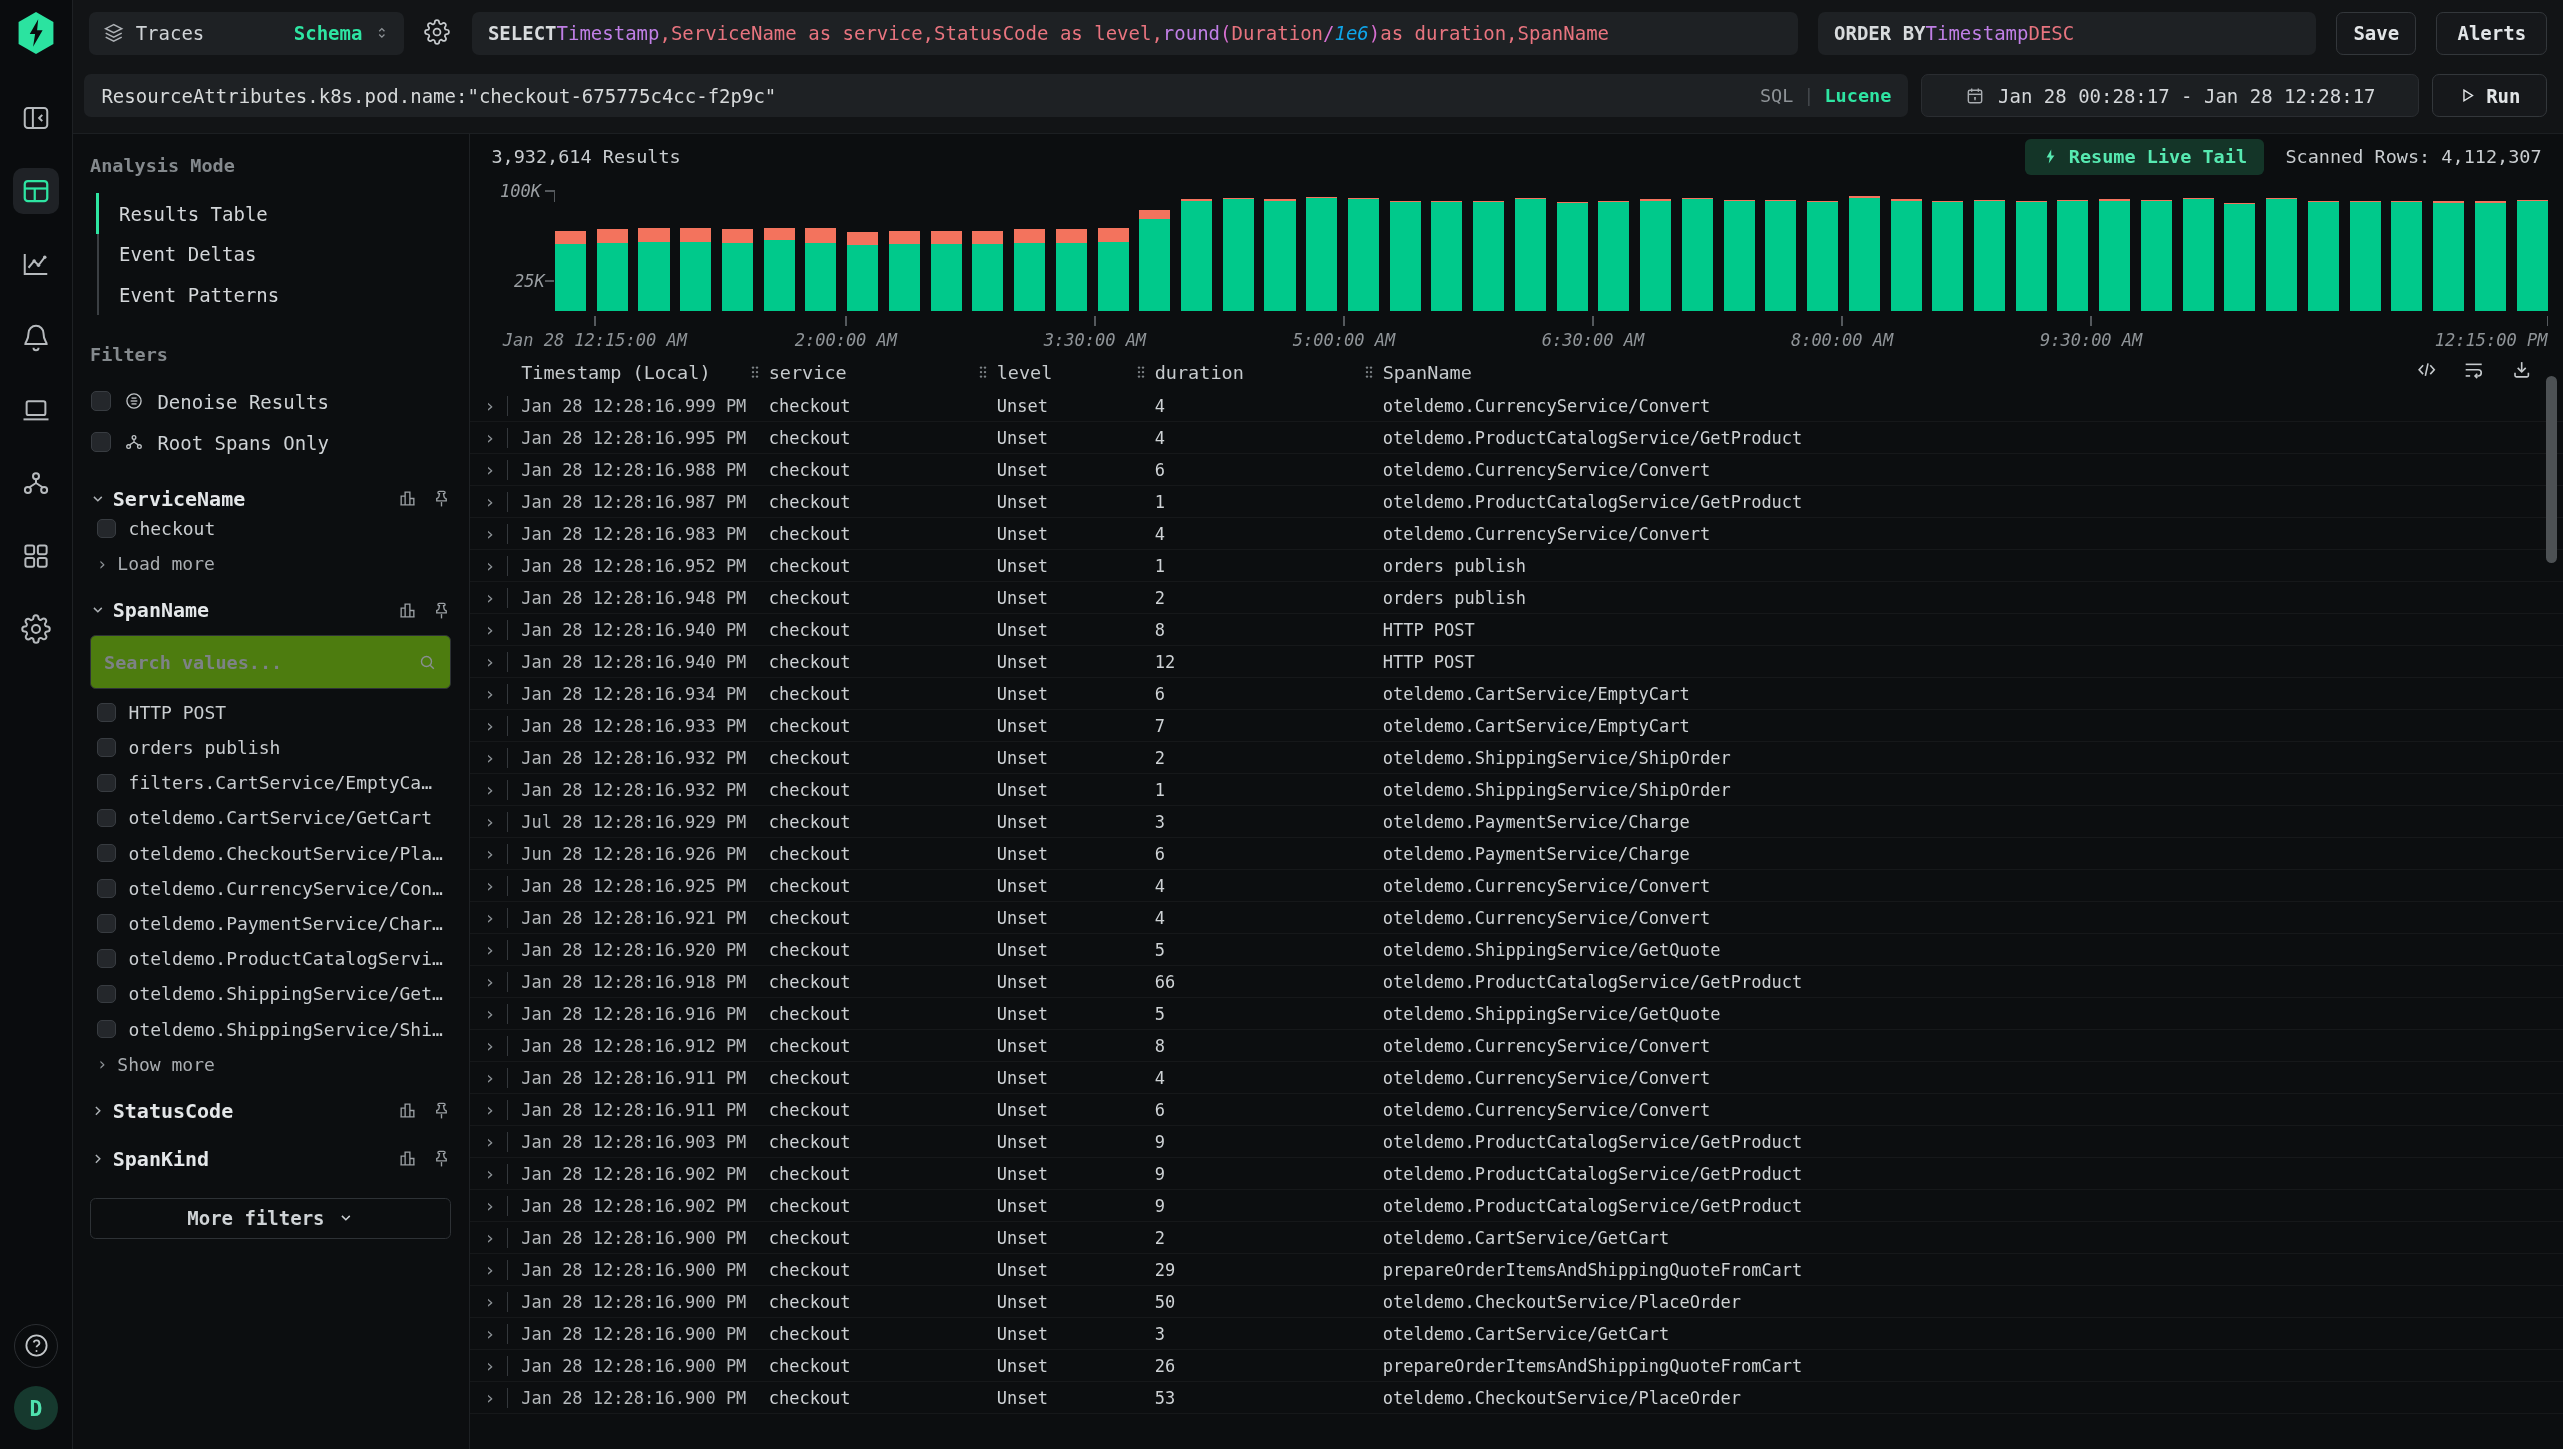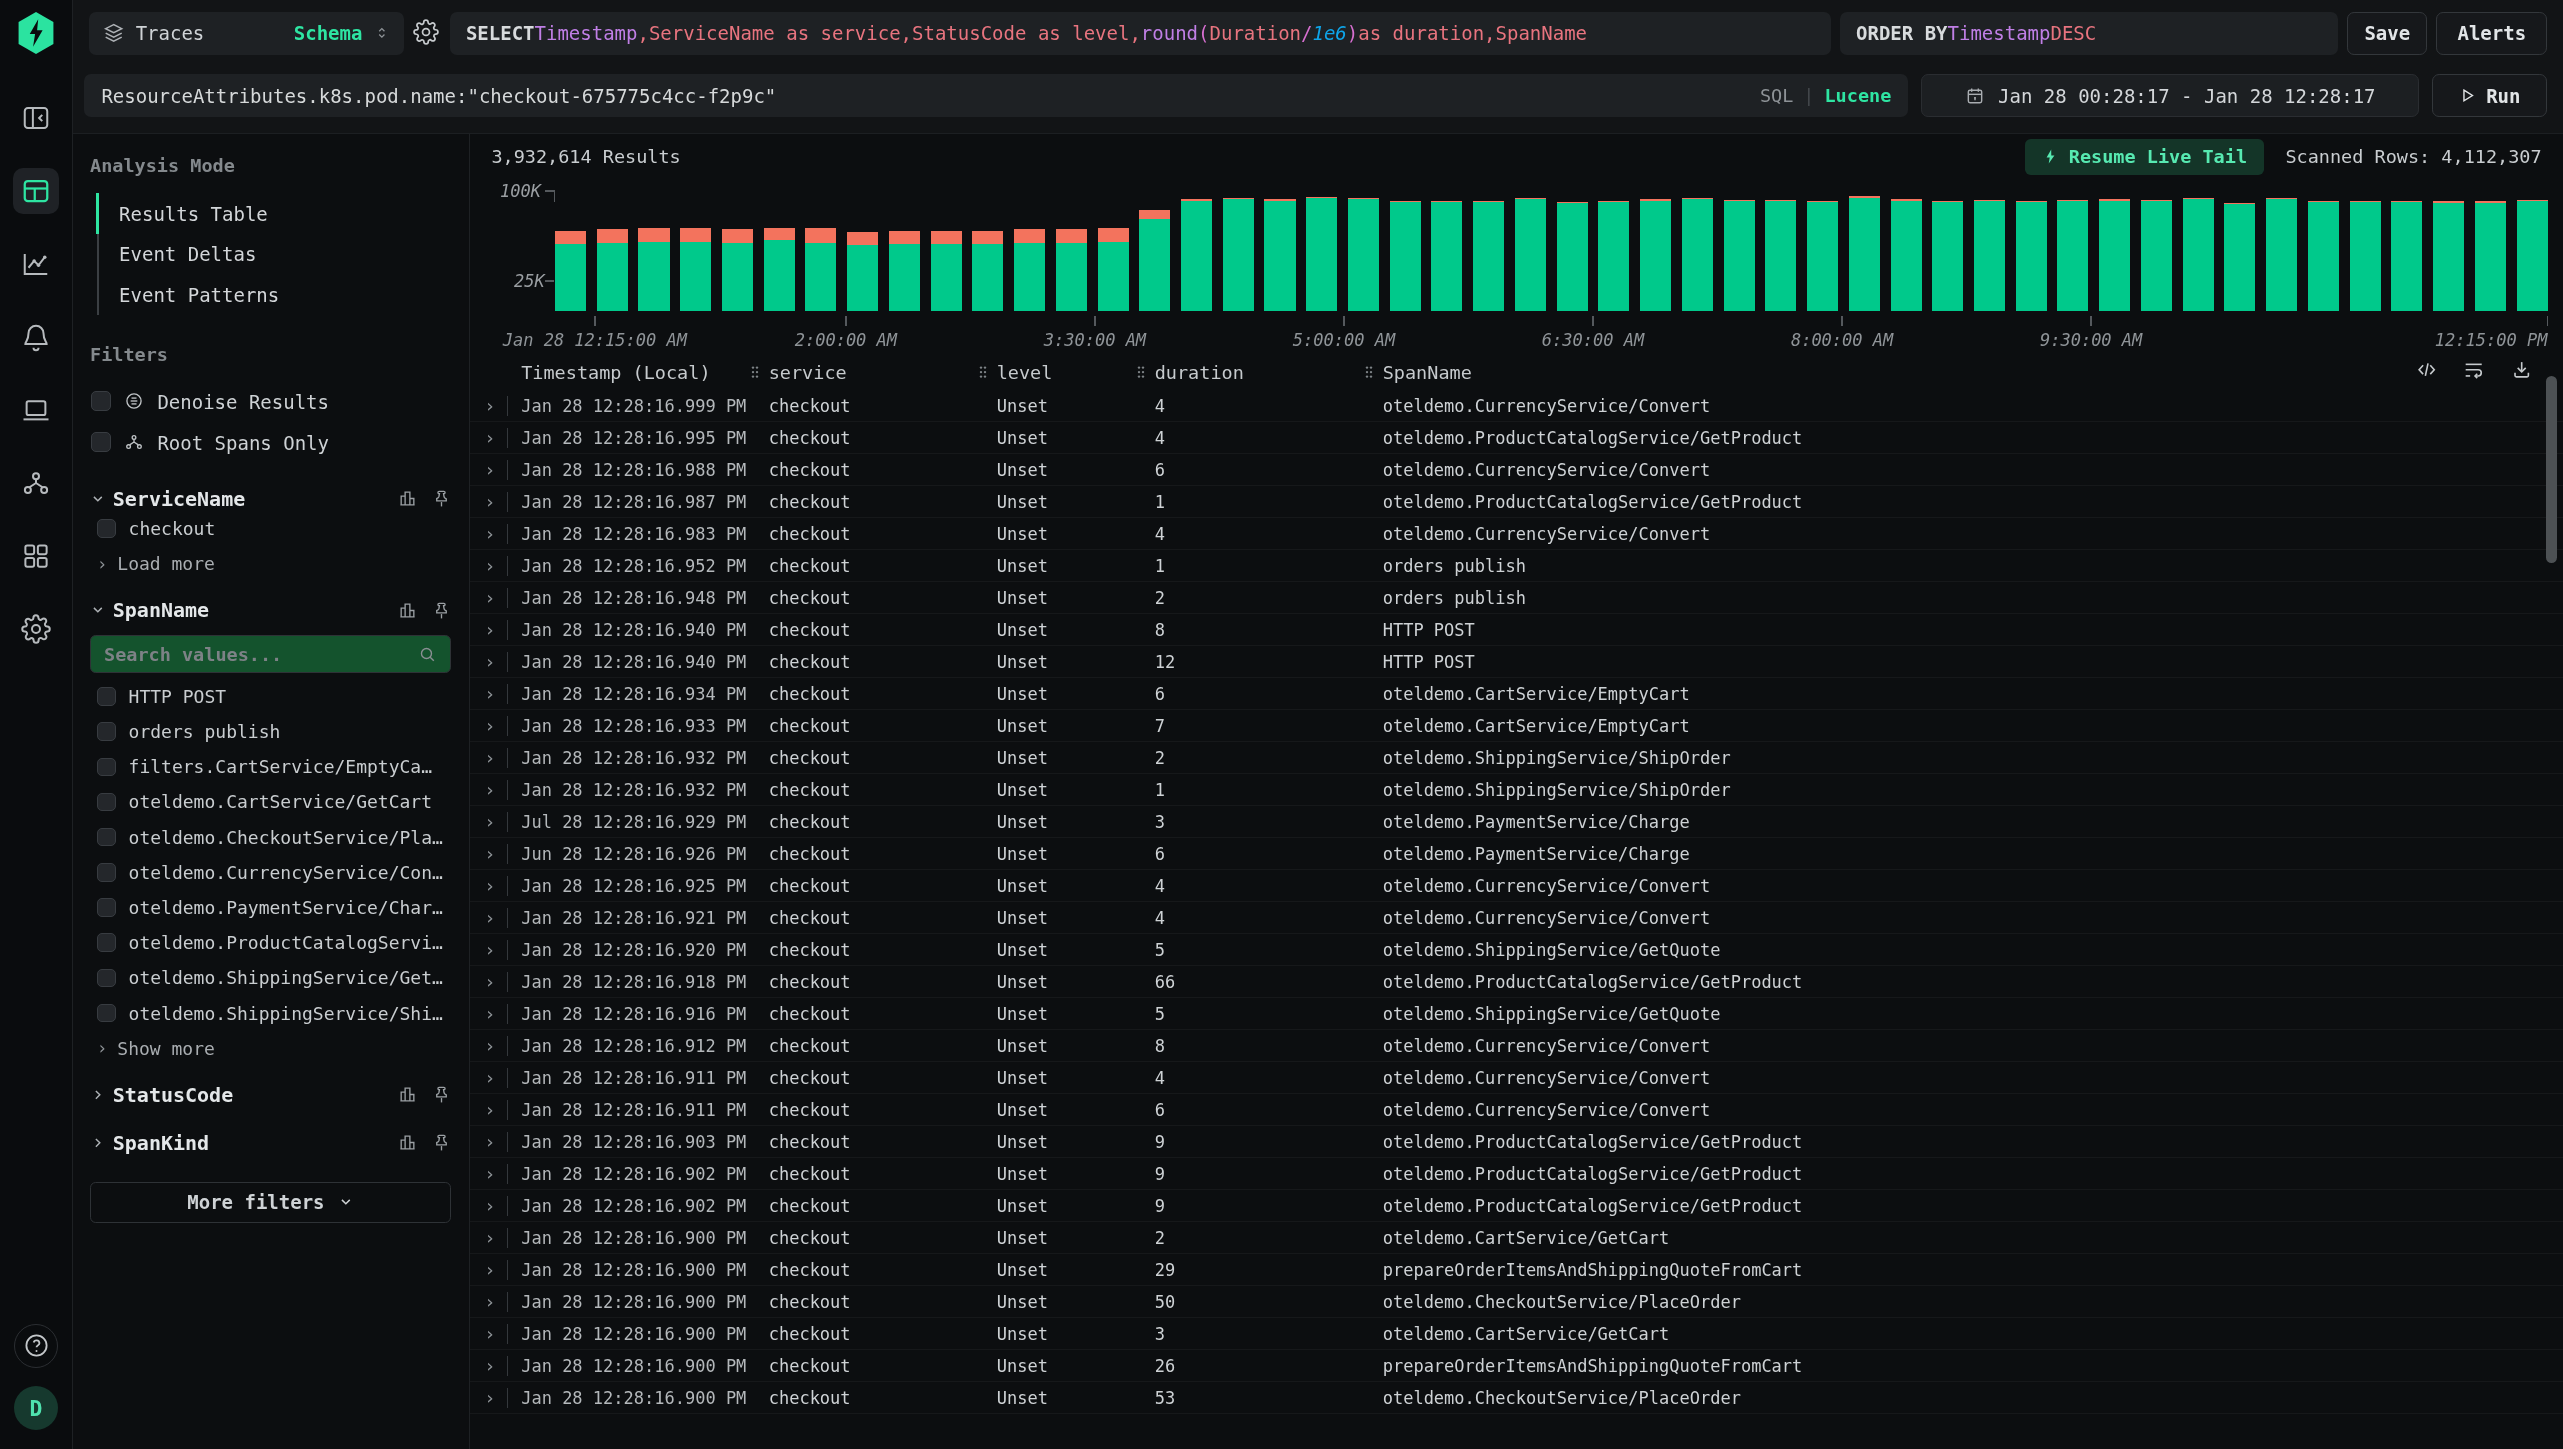--- a/index.html
+++ b/index.html
@@ -15,21 +15,21 @@
   .rail-btn svg { width:30px; height:30px; }
   .rail-btn.active { background:#1f2226; color:#2ee5a2; }
   .rail-spacer { flex:1; }
   .help-ring { width:44px; height:44px; border:1.4px solid #2b2e32; border-radius:50%; display:flex; align-items:center; justify-content:center; color:#c3c7ca; margin-bottom:18.5px; }
   .help-ring svg { width:27px; height:27px; }
   .avatar { width:44px; height:44px; border-radius:50%; background:#16392e; color:#4fe2ae; font-weight:bold; font-size:21.4px; display:flex; align-items:center; justify-content:center; }
 
   
   .maincol { flex:1; display:flex; flex-direction:column; min-width:0; }
   .tophead { background:#121416; border-bottom:1.4px solid #1c1f22; }
-  .topbar { height:66px; display:flex; align-items:center; gap:9px; padding:0 15.7px; }
+  .topbar { height:66px; display:flex; align-items:center; gap:20px; padding:0 15.7px; }
   .box { background:#1e2124; border-radius:7.1px; height:43px; display:flex; align-items:center; }
   .source-select { width:315px; padding:0 14.2px; gap:11.4px; cursor:pointer; }
   .source-select .lbl { color:#cfd3d6; font-size:19px; }
   .source-select .mode { margin-left:auto; color:#2ee5a2; font-weight:bold; font-size:19px; }
   .icon-sm { width:21.4px; height:21.4px; color:#aeb2b6; flex:none; }
   .icon-xs { width:15.7px; height:15.7px; color:#8d9296; flex:none; }
   .gear-top { color:#c6cacd; width:28.5px; height:28.5px; cursor:pointer; flex:none; }
   .gear-top svg { width:26px; height:26px; }
   .sql-box { flex:1; padding:0 15.7px; font-size:19px; white-space:nowrap; overflow:hidden; cursor:text; }
   .orderby-box { width:498px; padding:0 15.7px; font-size:19px; white-space:nowrap; overflow:hidden; cursor:text; flex:none; }
@@ -68,21 +68,21 @@
   .toggle-row svg, .tg-icon { width:20px; height:20px; color:#c0c4c7; flex:none; }
   .group-head { display:flex; align-items:center; gap:7.1px; margin-top:24px; font-size:20px; font-weight:bold; color:#e4e7e9; cursor:pointer; }
   .group-head .chev { color:#aeb2b6; width:15.7px; height:15.7px; flex:none; }
   .group-actions { margin-left:auto; display:flex; gap:14.2px; color:#9ba0a4; }
   .group-actions svg { width:19px; height:19px; cursor:pointer; }
   .val-row { display:flex; align-items:center; gap:13px; padding:7.1px 0 7.1px 7.1px; font-size:18px; color:#c9cdd0; cursor:pointer; }
   .val-row .cb { width:18.5px; height:18.5px; }
   .val-label { white-space:nowrap; overflow:hidden; }
   .more-link { display:flex; align-items:center; gap:10px; font-size:18px; color:#a9adb1; padding:7.1px 0 0 7.1px; cursor:pointer; }
   .more-link .gt { font-size:17px; color:#8d9296; }
-  .mini-search { height:38px; background:#14532d; border:0.7px solid #2e3236; border-radius:5.7px; margin:13px 0 5.7px; display:flex; align-items:center; padding:0 13px; gap:8.5px; }
+  .mini-search { height:54px; background:#4d7c0f; border:0.7px solid #2e3236; border-radius:5.7px; margin:13px 0 5.7px; display:flex; align-items:center; padding:0 13px; gap:8.5px; }
   .mini-search input { flex:1; background:transparent; border:none; outline:none; color:#c9cdd0; font-family:inherit; font-size:18.5px; font-weight:bold; }
   .mini-search input::placeholder { color:#7d8286; }
   .mini-search svg { width:18.5px; height:18.5px; color:#8a8f93; }
   .more-filters { margin-top:27px; height:41px; width:100%; border:1.4px solid #2e3236; border-radius:5.7px; background:transparent; color:#cfd3d6; font-weight:bold; font-size:19px; display:flex; align-items:center; justify-content:center; gap:13px; cursor:pointer; font-family:inherit; }
   .more-filters svg { width:15.7px; height:15.7px; }
 
   
   .results { flex:1; min-width:0; display:flex; flex-direction:column; position:relative; background:#0c0e10; }
   .results-bar { height:41px; display:flex; align-items:center; padding:4.3px 21.4px 0; font-size:18.5px; color:#c9cdd0; }
   .rb-right { margin-left:auto; display:flex; align-items:center; gap:21.4px; }

